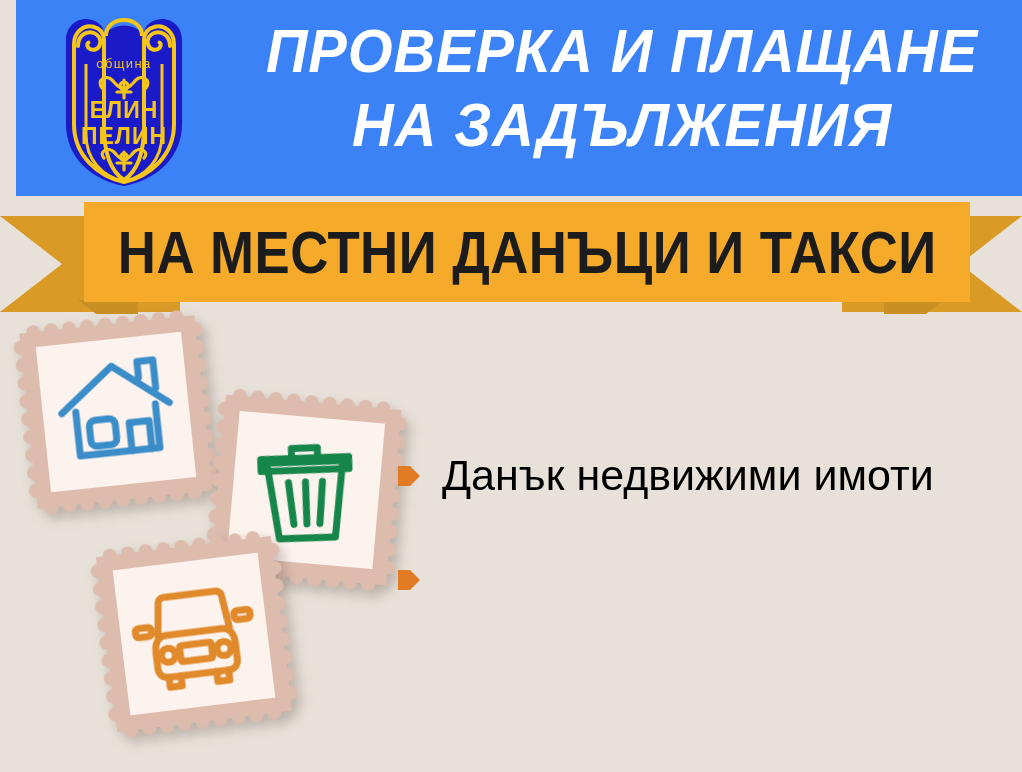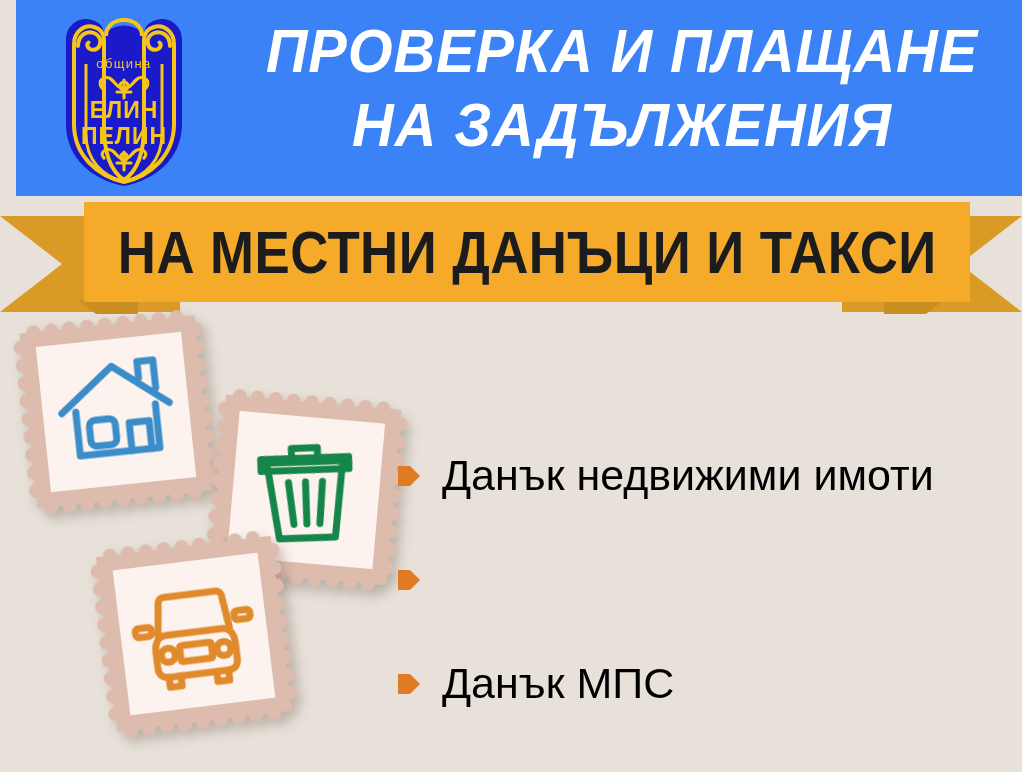--- a/index.html
+++ b/index.html
@@ -398,24 +398,16 @@
     </div>
 
     <div class="bullet-row">
       <span class="bullet-marker">
         <svg viewBox="0 0 22 26" xmlns="http://www.w3.org/2000/svg">
           <path d="M0 3 L12 3 L22 13 L12 23 L0 23 Z" fill="#e07b23"></path>
         </svg>
       </span>
     </div>
 
-    <div class="bullet-row">
-      <span class="bullet-marker">
-        <svg viewBox="0 0 22 26" xmlns="http://www.w3.org/2000/svg">
-          <path d="M0 3 L12 3 L22 13 L12 23 L0 23 Z" fill="#e07b23"></path>
-        </svg>
-      </span>
-      <span class="bullet-label">Данък МПС</span>
-    </div>
 
   </div>
 
 </div>
 
 </body></html>

